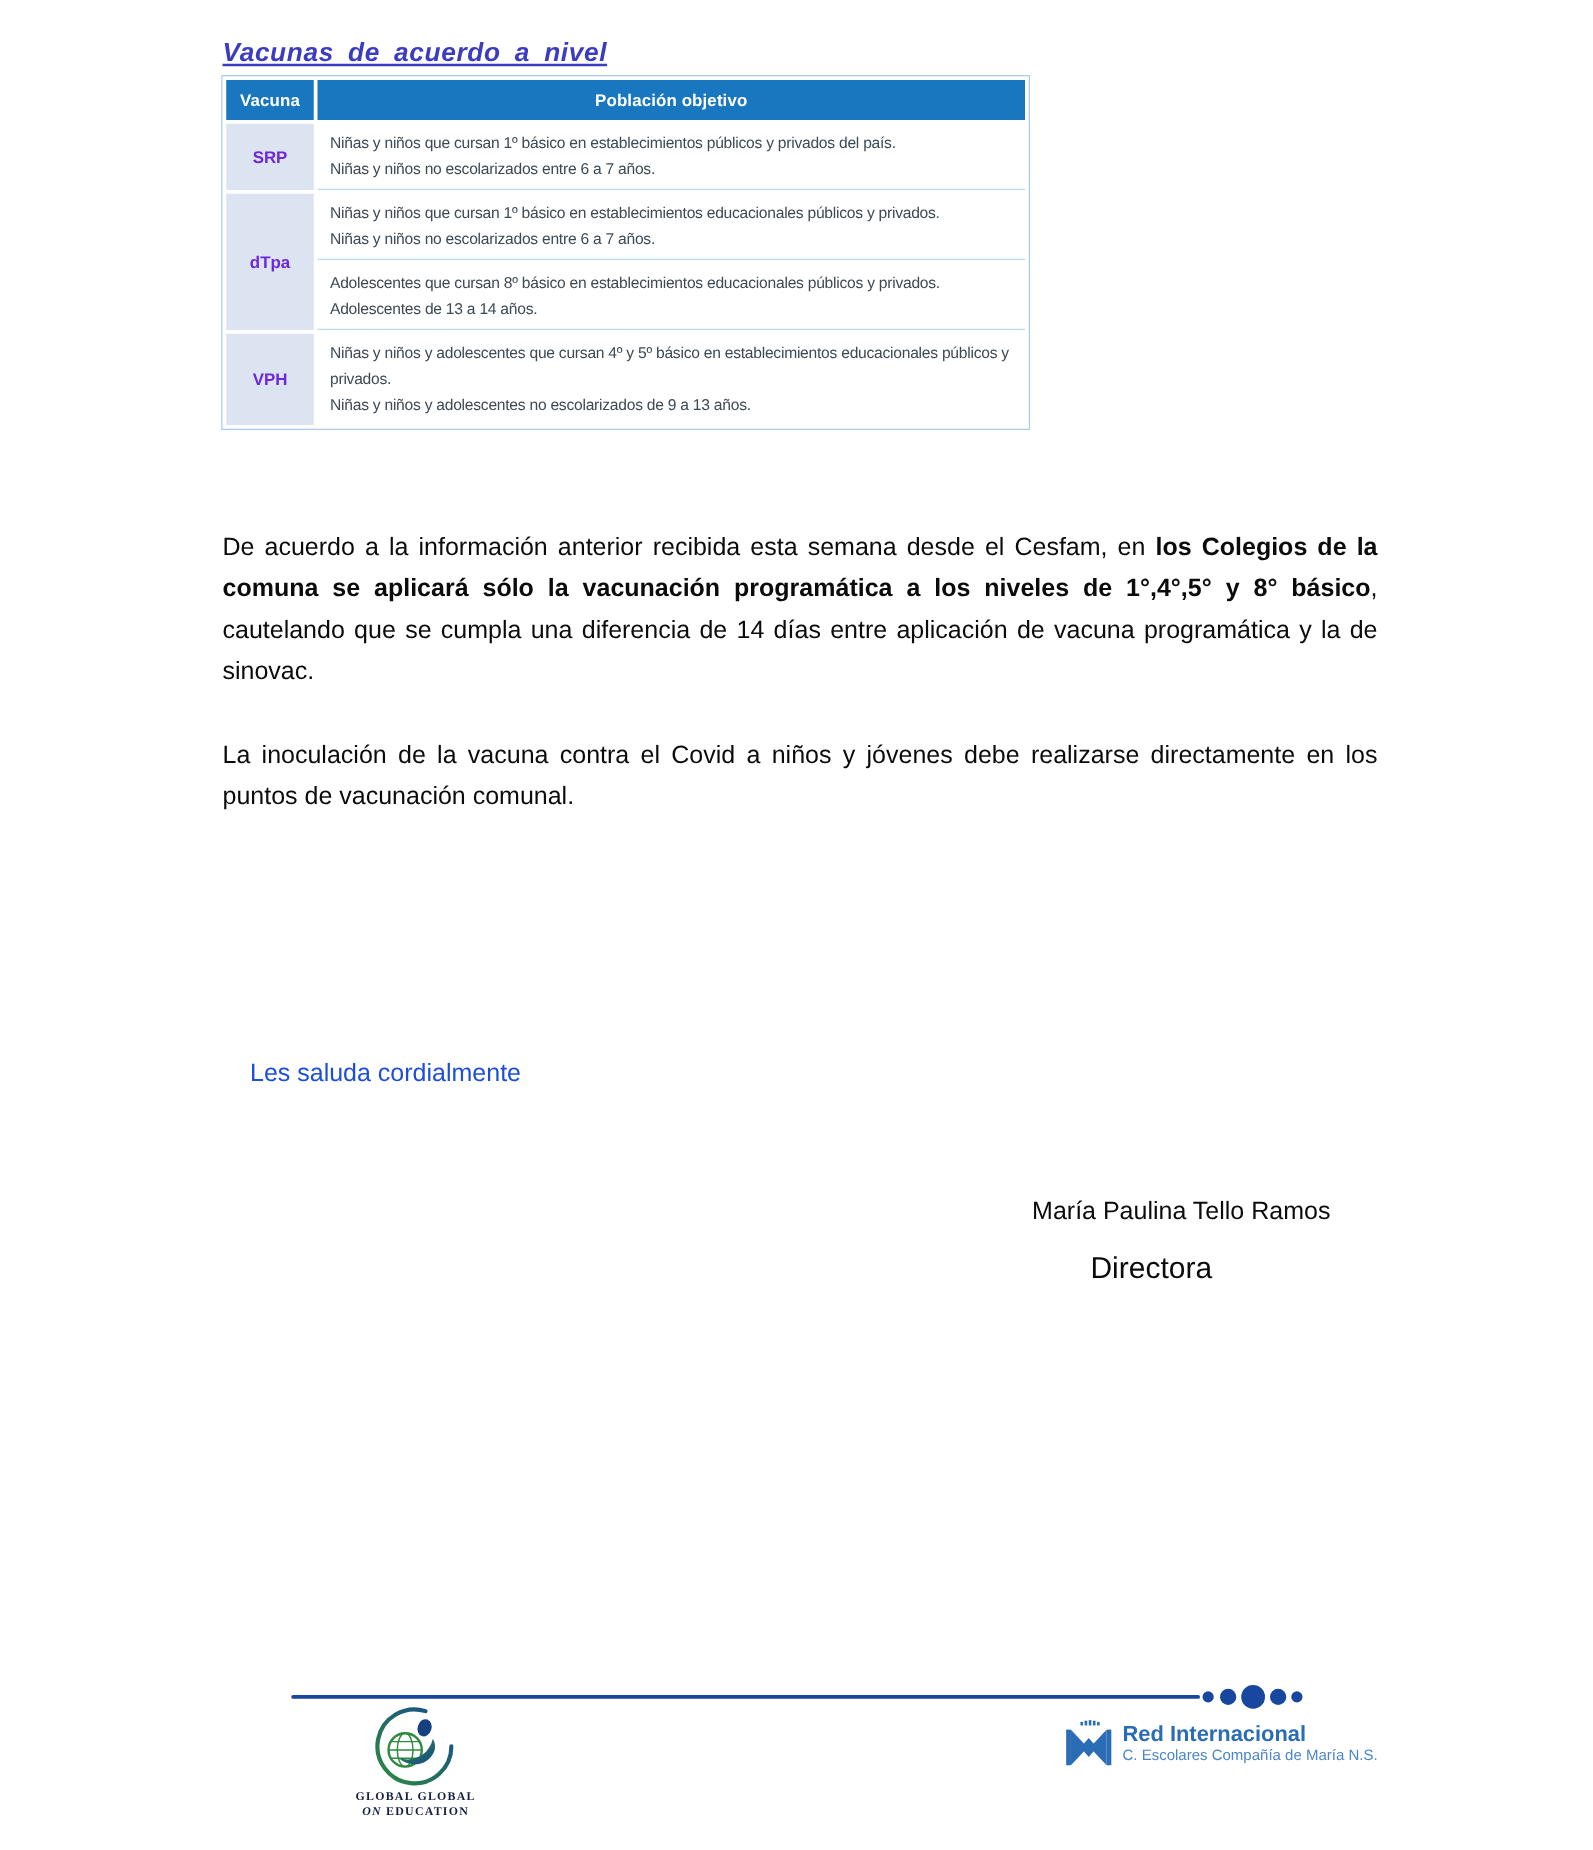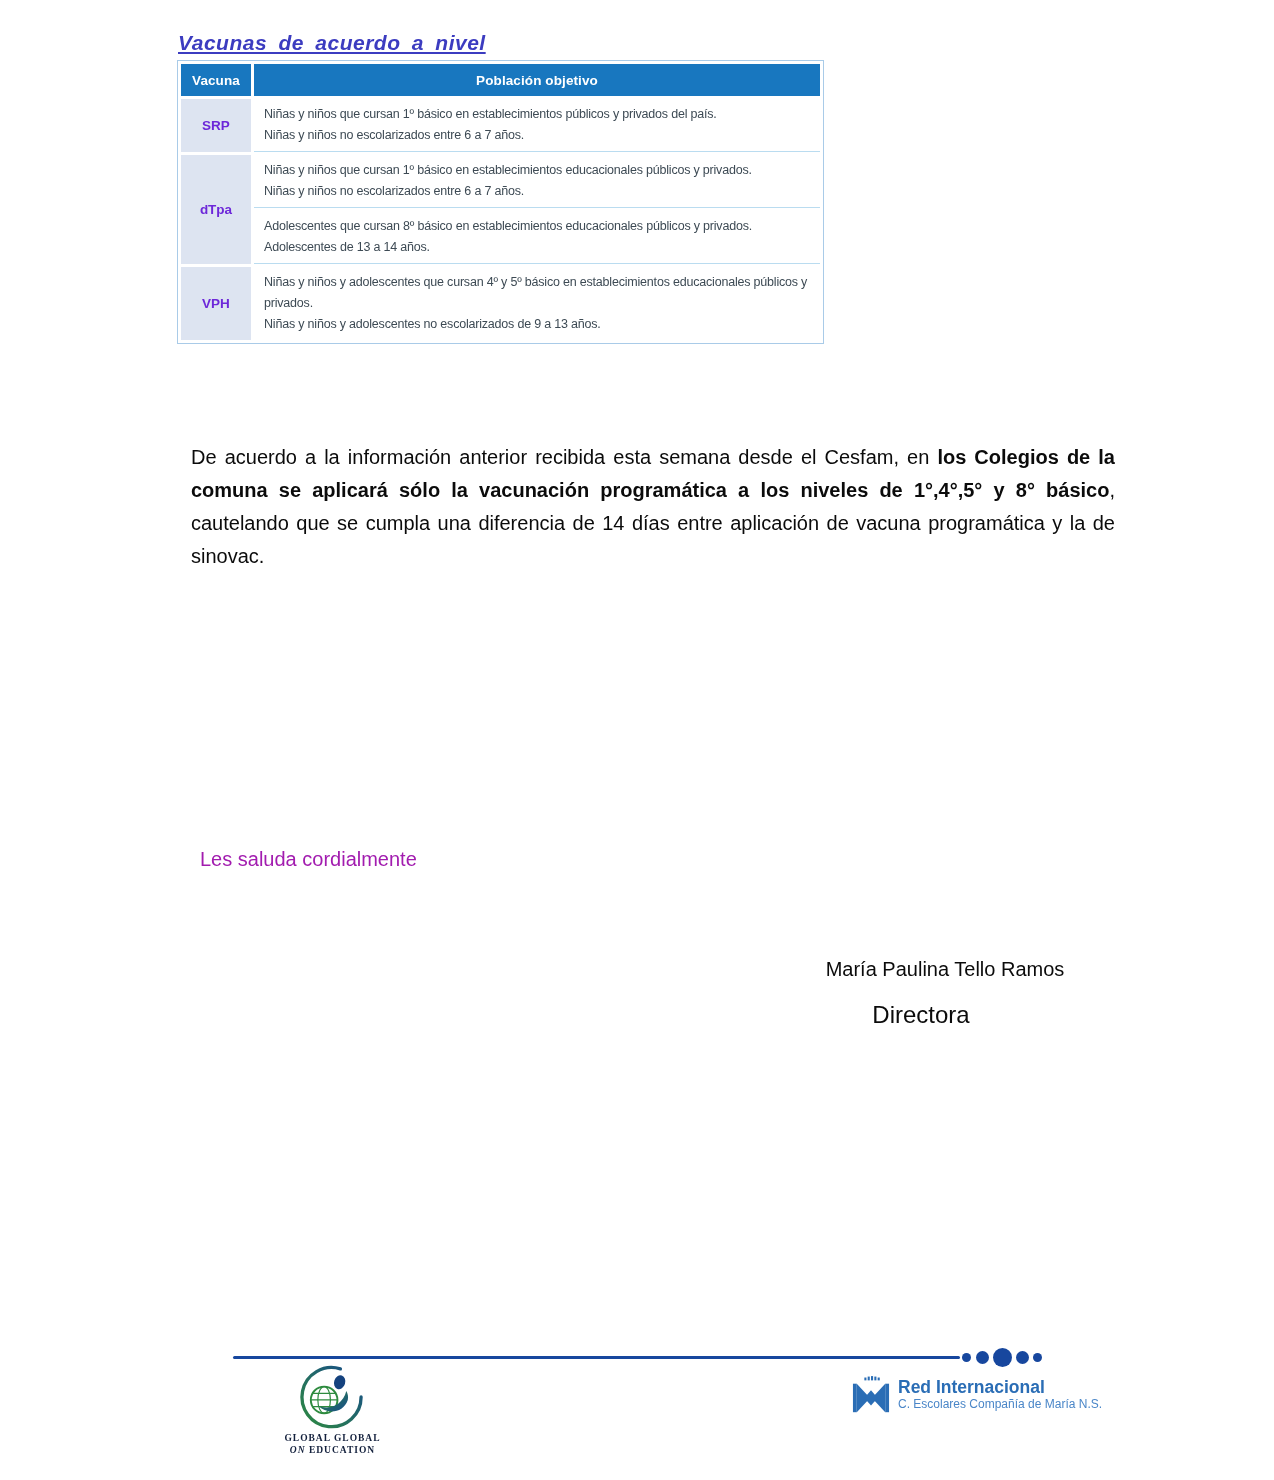--- a/index.html
+++ b/index.html
@@ -75,29 +75,29 @@
   .para {
     position: absolute;
     left: 178px;
     width: 924px;
     margin: 0;
     font-size: 20px;
     line-height: 33px;
     color: #0b0b0b;
     text-align: justify;
   }
-  .p1 { top: 441px; margin-left: 13px; }
+  .p1 { top: 422px; }
   .p2 { top: 588px; }
   .p3 { top: 718px; text-indent: 16px; }
   .closing {
     position: absolute;
     left: 200px; top: 848px;
     margin: 0;
     font-size: 20px;
-    color: #a21caf;
+    color: #1d4ed8;
   }
   .sig-name {
     position: absolute;
     left: 740px; top: 958px;
     width: 410px;
     text-align: center;
     font-size: 20px;
     color: #0b0b0b;
   }
   .sig-role {
@@ -206,20 +206,21 @@
         <td class="desc last">
           <div>Niñas y niños y adolescentes que cursan 4º y 5º básico en establecimientos educacionales públicos y privados.</div>
           <div>Niñas y niños y adolescentes no escolarizados de 9 a 13 años.</div>
         </td>
       </tr>
     </tbody>
   </table>
 
   <p class="para p1"><span>De acuerdo a la información anterior recibida esta semana desde el Cesfam, en </span><strong>los Colegios de la comuna se aplicará sólo la vacunación programática a los niveles de 1°,4°,5° y 8° básico</strong><span>, cautelando que se cumpla una diferencia de 14 días entre aplicación de vacuna programática y la de sinovac.</span></p>
 
+  <p class="para p2">La inoculación de la vacuna contra el Covid a niños y jóvenes debe realizarse directamente en los puntos de vacunación comunal.</p>
 
 
   <p class="closing">Les saluda cordialmente</p>
 
   <div class="sig-name">María Paulina Tello Ramos</div>
   <div class="sig-role">Directora</div>
 
   <div class="footer-rule"></div>
   <span class="footer-dot dot1"></span>
   <span class="footer-dot dot2"></span>

